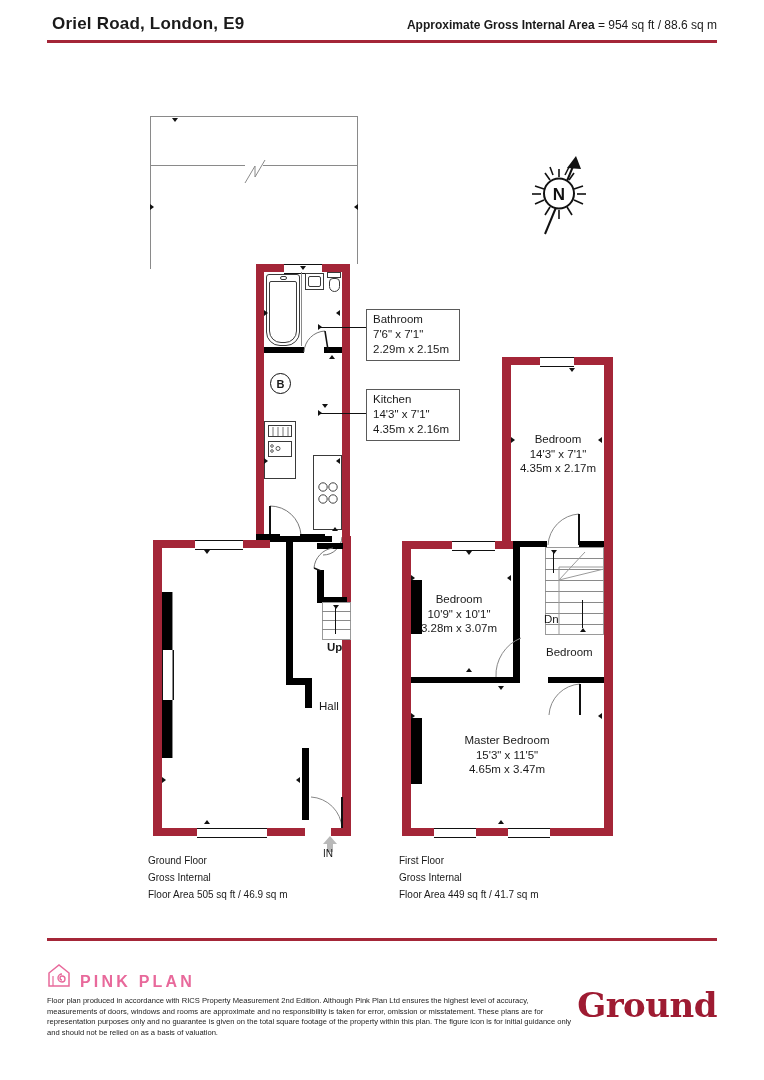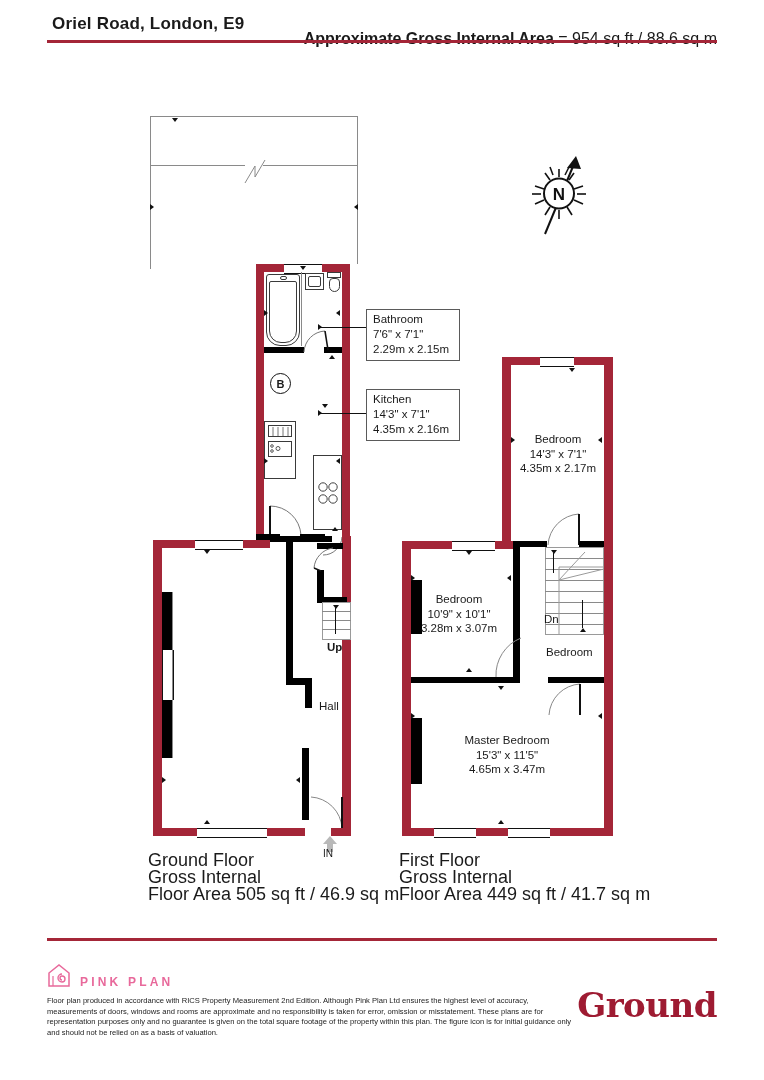--- a/index.html
+++ b/index.html
@@ -4,21 +4,21 @@
 <style>
   html,body{margin:0;padding:0;background:#fff;}
   body{
     width:764px;height:1080px;position:relative;overflow:hidden;
     font-family:"Liberation Sans","DejaVu Sans",sans-serif;color:#1a1a1a;
   }
   .abs{position:absolute;}
 
   
   #header-title{left:52px;top:14px;font-size:17px;font-weight:bold;letter-spacing:.2px;}
-  #header-area{right:47px;top:30px;font-size:16px;white-space:nowrap;}
+  #header-area{right:47px;top:18px;font-size:12px;white-space:nowrap;}
   #header-area b{font-weight:bold;}
   .rule{background:#A42638;height:3px;}
   #header-rule{left:47px;top:40px;width:670px;}
   #footer-rule{left:47px;top:938px;width:670px;}
 
   
   .wall-ext{background:#A42638;}
   .wall-int{background:#000;}
   .win{background:#fff;border-top:1px solid #111;border-bottom:1px solid #111;}
   .win-v{background:#fff;border-left:1px solid #111;border-right:1px solid #111;}
@@ -49,27 +49,27 @@
 
   
   .stair{border:1px solid #9a9a9a;box-sizing:border-box;background:#fff;}
 
   
   #compass{left:528px;top:148px;width:62px;height:94px;}
   #compass svg{display:block;}
 
   
   #pinkplan{left:47px;top:962px;height:26px;display:flex;align-items:center;gap:9px;}
-  #pinkplan .pp-text{color:#E8699B;font-size:12px;letter-spacing:3.2px;font-weight:bold;margin-top:13px;}
+  #pinkplan .pp-text{color:#E8699B;font-size:16px;letter-spacing:3.2px;font-weight:bold;margin-top:13px;}
   #disclaimer{left:47px;top:996px;width:525px;font-size:7.6px;line-height:10.6px;color:#222;text-align:left;}
   #castles{right:47px;top:988px;color:#9E1B32;font-size:34px;line-height:34px;
            font-family:"DejaVu Serif","Liberation Serif",serif;font-weight:bold;
            font-style:normal;letter-spacing:-.5px;}
 
-  .floorlabel{font-size:18px;line-height:17px;white-space:nowrap;}
+  .floorlabel{font-size:10px;line-height:17px;white-space:nowrap;}
 </style>
 </head>
 <body>
 
 <div class="abs" id="header-title">Oriel Road, London, E9</div>
 <div class="abs" id="header-area">
   <b>Approximate Gross Internal Area</b>
   <span>= 954 sq ft / 88.6 sq m</span>
 </div>
 <div class="abs rule" id="header-rule"></div>

